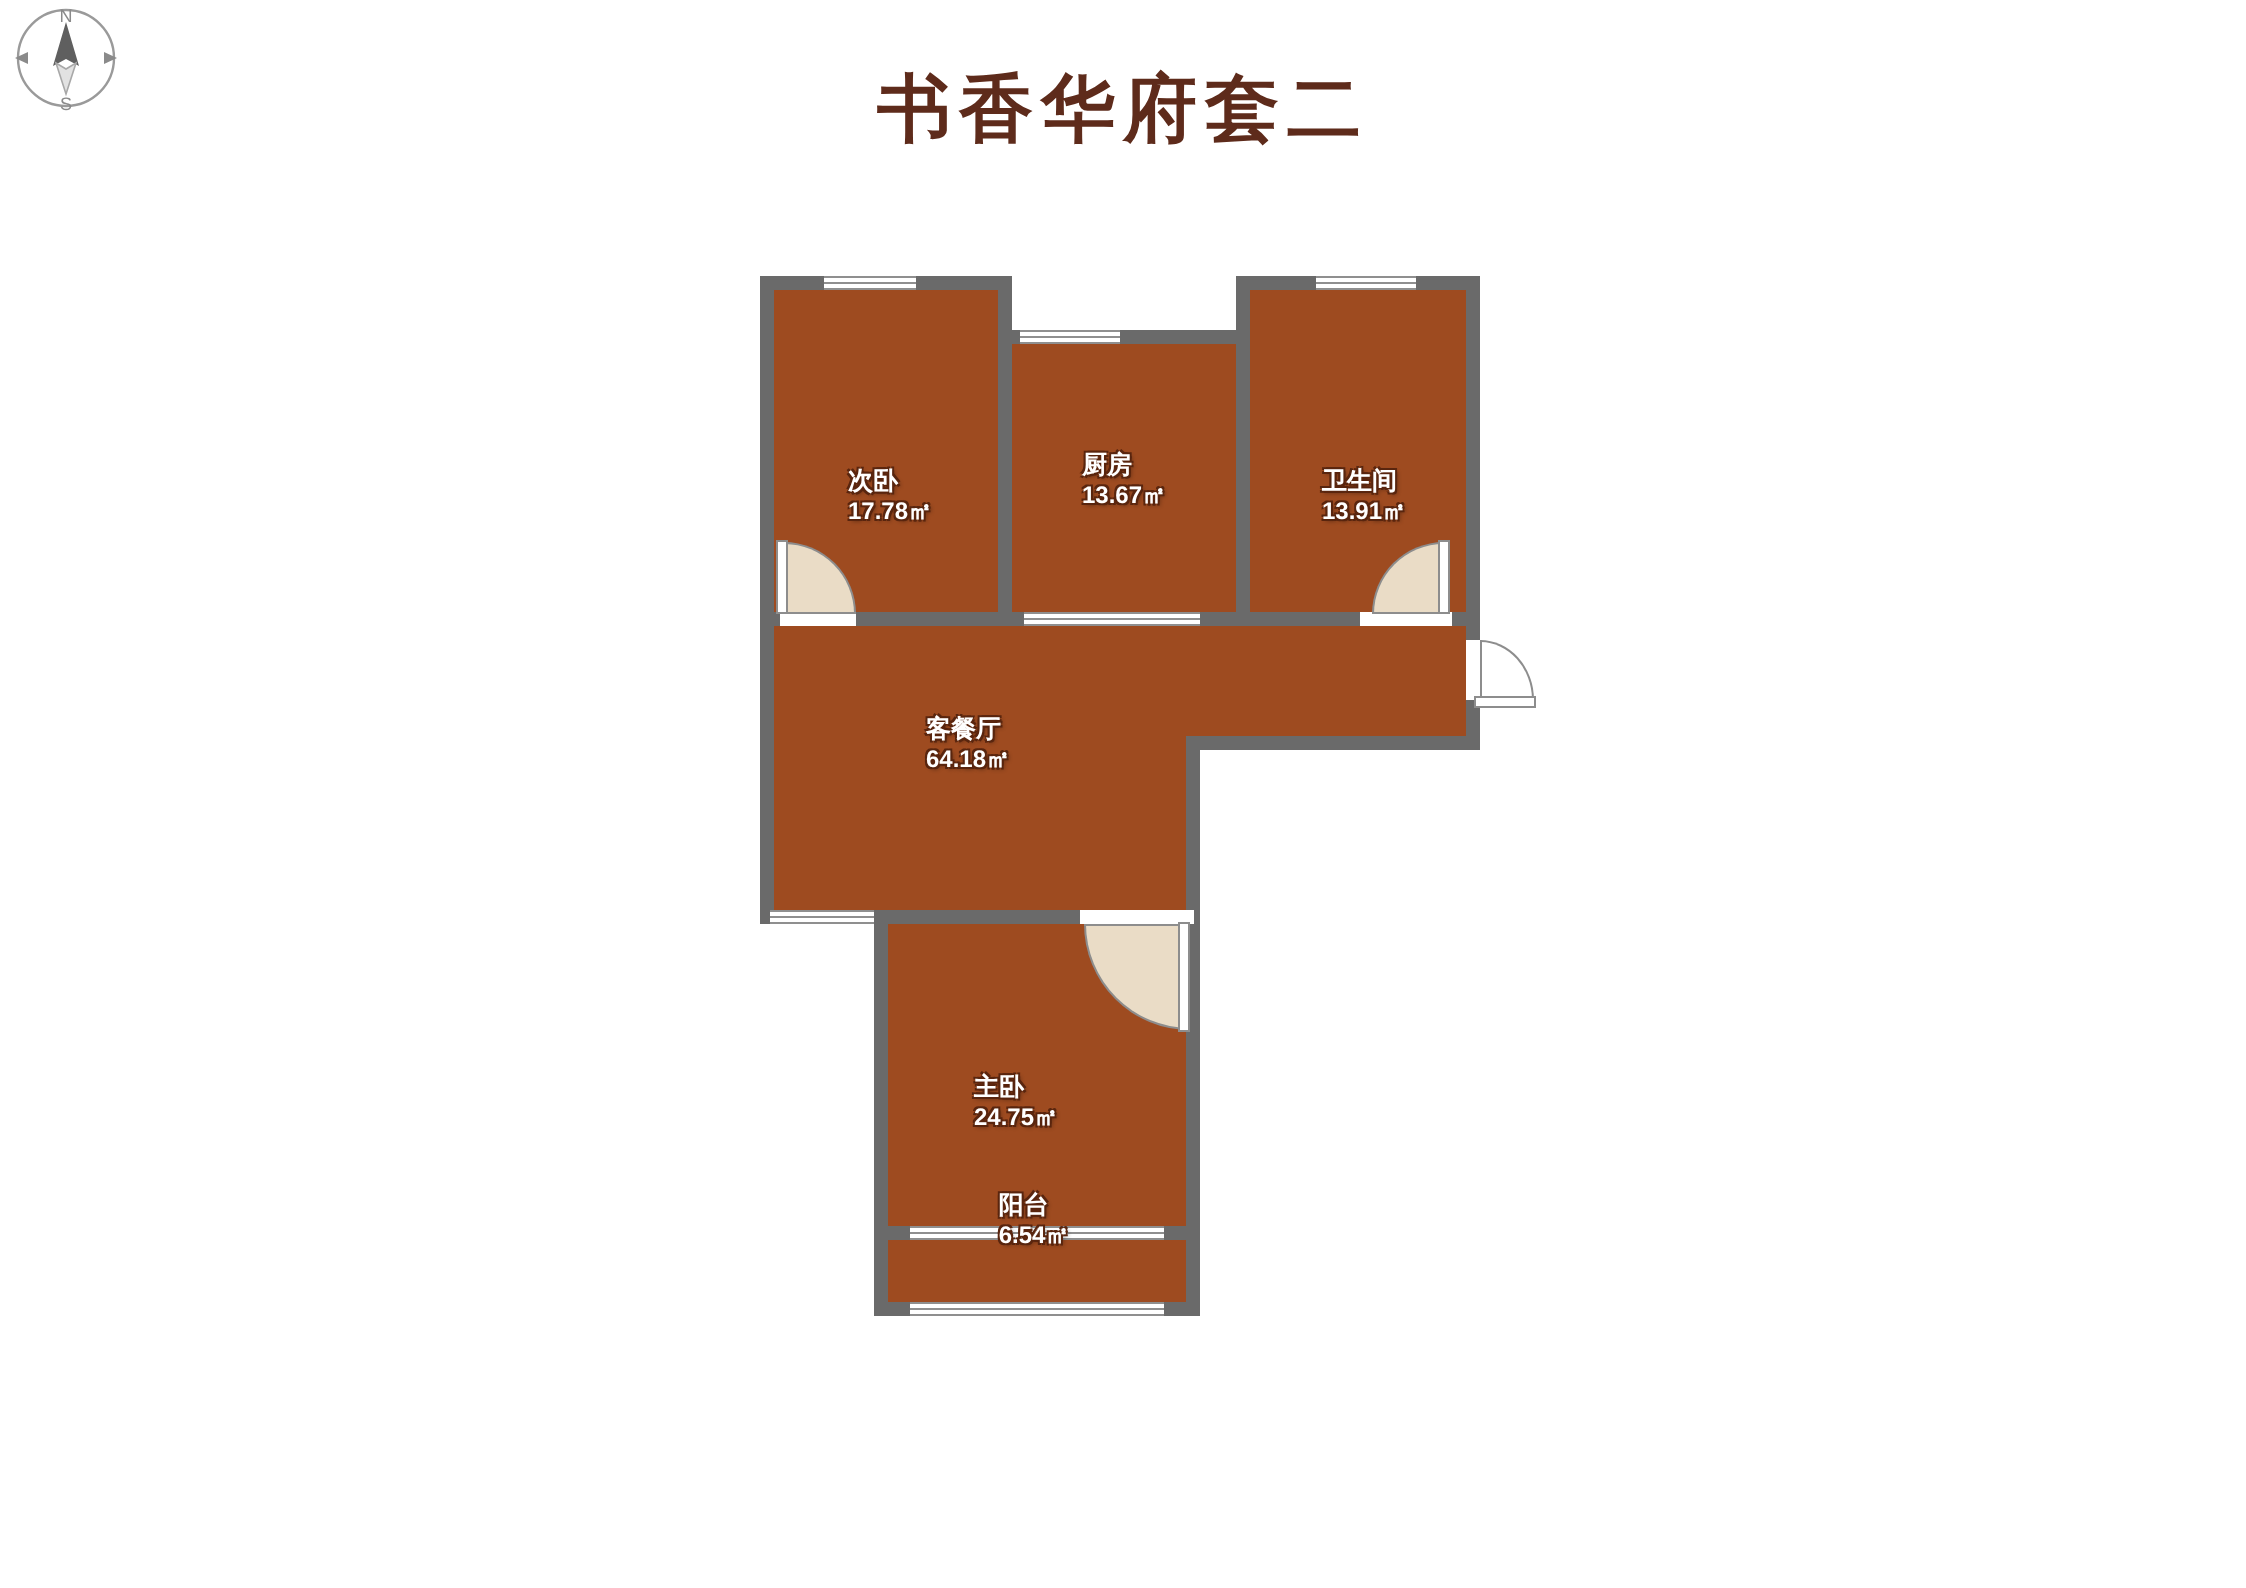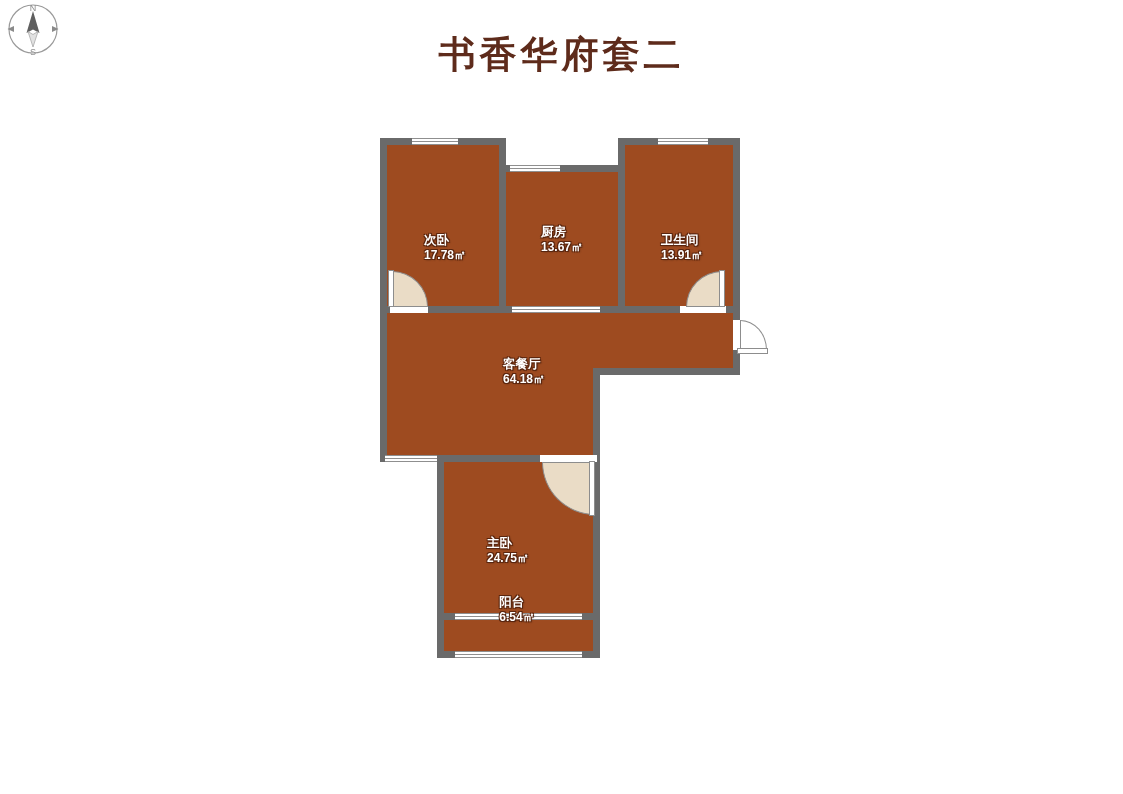--- a/index.html
+++ b/index.html
@@ -124,21 +124,21 @@
   <span class="area">17.78㎡</span>
 </div>
 <div class="room-label" style="left:562px;top:240px;">
   <span>厨房</span>
   <span class="area">13.67㎡</span>
 </div>
 <div class="room-label" style="left:682px;top:248px;">
   <span>卫生间</span>
   <span class="area">13.91㎡</span>
 </div>
-<div class="room-label" style="left:524px;top:372px;">
+<div class="room-label" style="left:484px;top:372px;">
   <span>客餐厅</span>
   <span class="area">64.18㎡</span>
 </div>
 <div class="room-label" style="left:508px;top:551px;">
   <span>主卧</span>
   <span class="area">24.75㎡</span>
 </div>
 <div class="room-label" style="left:517px;top:610px;">
   <span>阳台</span>
   <span class="area">6.54㎡</span>

